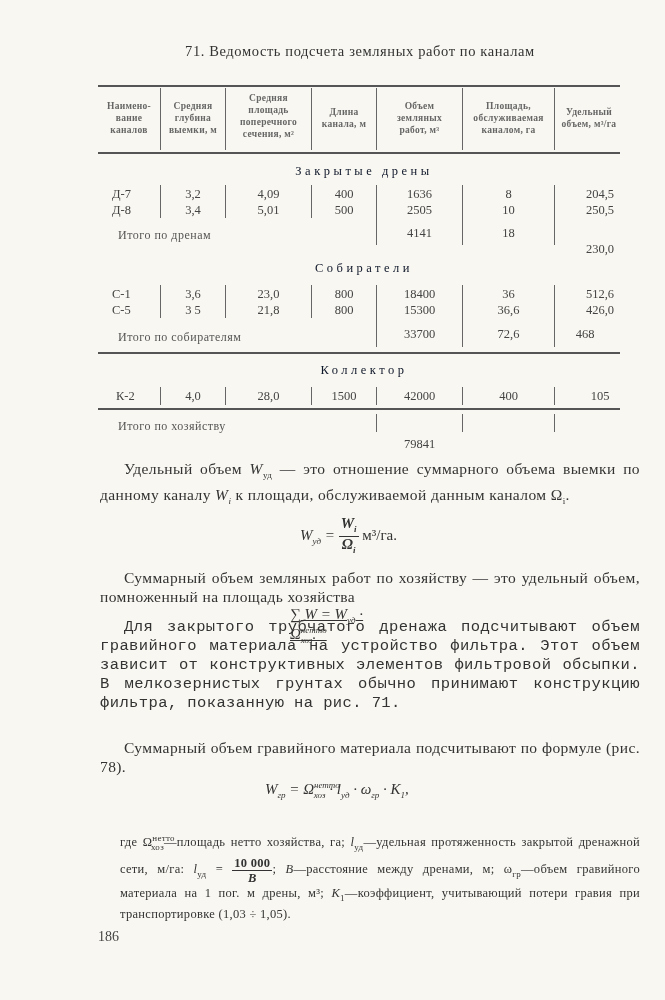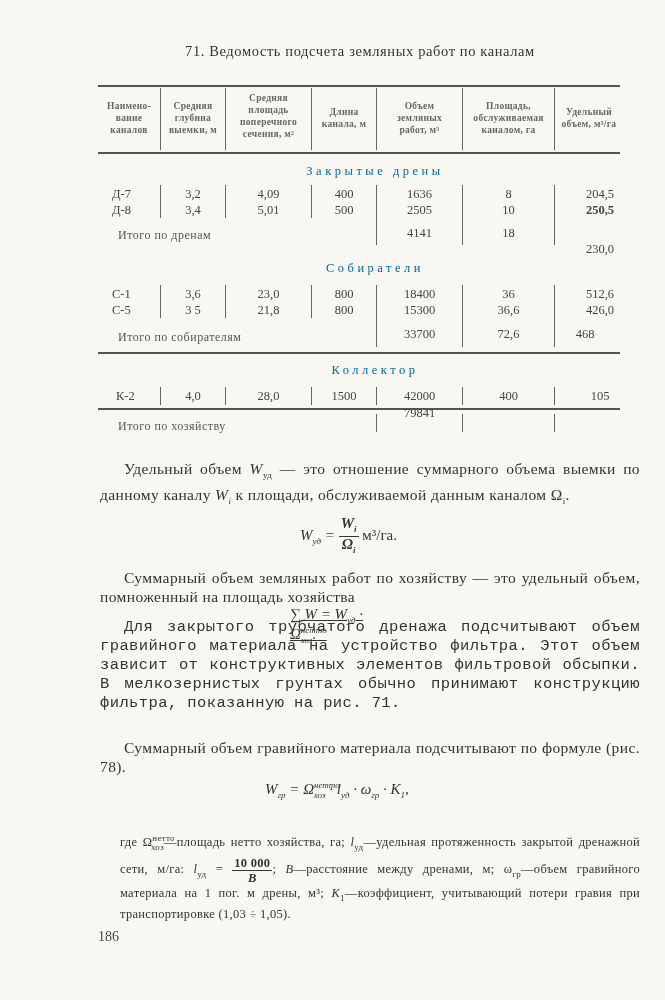--- a/index.html
+++ b/index.html
@@ -16,22 +16,22 @@
     letter-spacing:0.6px; color:#333;
   }
   .title .l2 { display:block; }
   .hr { position:absolute; height:1.5px; background:#555; }
   .vl { position:absolute; width:1.2px; background:#666; }
   .th {
     position:absolute; font-size:9.5px; line-height:12px; color:#666;
     text-align:center; letter-spacing:0.3px;font-weight:bold;
   }
   .sect {
-    position:absolute; left:115px; width:520px; text-align:center;
-    font-size:12.5px; letter-spacing:3.5px; color:#0369a1;
+    position:absolute; left:104px; width:520px; text-align:center;
+    font-size:12.5px; letter-spacing:3.5px; color:#0f172a;
   }
   .cell { position:absolute; font-size:12.5px; color:#444; line-height:14px; }
   .c { text-align:center; }
   .tot { position:absolute; left:118px; font-size:12px; color:#555; letter-spacing:0.5px; }
   .p {
     position:absolute; left:100px; width:540px;
     font-size:15.5px; line-height:19px; color:#333;
     text-align:justify; letter-spacing:0.4px;
   }
   .p .ind { display:inline-block; width:24px; }
@@ -113,21 +113,21 @@
   <div class="cell c" style="left:463px;top:187px;width:91px;">8</div>
   <div class="cell c" style="left:555px;top:187px;width:90px;">204,5</div>
 </div>
 <div>
   <div class="cell" style="left:112px;top:203px;">Д-8</div>
   <div class="cell c" style="left:161px;top:203px;width:64px;">3,4</div>
   <div class="cell c" style="left:226px;top:203px;width:85px;">5,01</div>
   <div class="cell c" style="left:312px;top:203px;width:64px;">500</div>
   <div class="cell c" style="left:377px;top:203px;width:85px;">2505</div>
   <div class="cell c" style="left:463px;top:203px;width:91px;">10</div>
-  <div class="cell c" style="left:555px;top:203px;width:90px;font-weight:bold;">250,5</div>
+  <div class="cell c" style="left:555px;top:203px;width:90px;">250,5</div>
 </div>
 <div>
   <div class="tot" style="top:228px;">Итого по дренам</div>
   <div class="cell c" style="left:377px;top:226px;width:85px;">4141</div>
   <div class="cell c" style="left:463px;top:226px;width:91px;">18</div>
   <div class="cell c" style="left:555px;top:242px;width:90px;">230,0</div>
 </div>
 <div class="vl" style="left:160px;top:185px;height:33px;"></div>
 <div class="vl" style="left:225px;top:185px;height:33px;"></div>
 <div class="vl" style="left:311px;top:185px;height:33px;"></div>
@@ -181,21 +181,21 @@
 <div class="vl" style="left:160px;top:387px;height:18px;"></div>
 <div class="vl" style="left:225px;top:387px;height:18px;"></div>
 <div class="vl" style="left:311px;top:387px;height:18px;"></div>
 <div class="vl" style="left:376px;top:387px;height:18px;"></div>
 <div class="vl" style="left:462px;top:387px;height:18px;"></div>
 <div class="vl" style="left:554px;top:387px;height:18px;"></div>
 <div class="hr" style="left:98px;top:408px;width:522px;"></div>
 
 <div>
   <div class="tot" style="top:419px;">Итого по хозяйству</div>
-  <div class="cell c" style="left:377px;top:406px;width:85px;">79841</div>
+  <div class="cell c" style="left:377px;top:437px;width:85px;">79841</div>
 </div>
 <div class="vl" style="left:376px;top:414px;height:18px;"></div>
 <div class="vl" style="left:462px;top:414px;height:18px;"></div>
 <div class="vl" style="left:554px;top:414px;height:18px;"></div>
 
 <div class="p" style="top:459px;">
   <span class="ind"></span><span>Удельный объем</span> <i>W</i><sub>уд</sub> <span>— это отношение суммарного объема выемки по данному каналу</span> <i>W<sub>i</sub></i> <span>к площади, обслуживаемой данным каналом</span> Ω<sub>i</sub>.
 </div>
 
 <div class="formula" style="left:300px;top:516px;">

